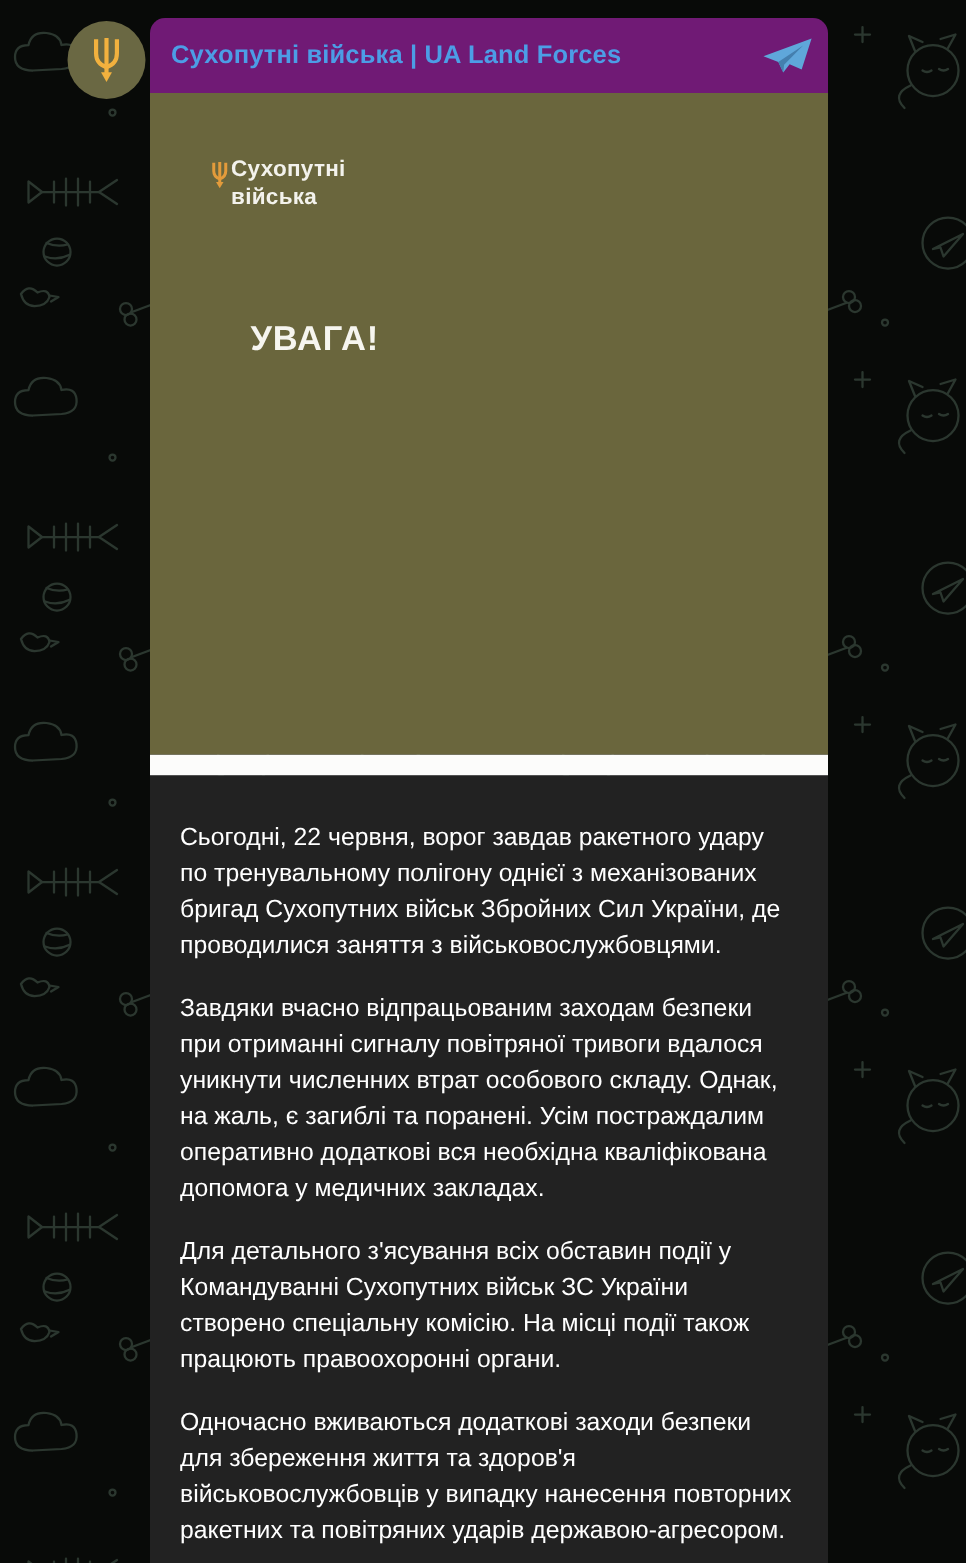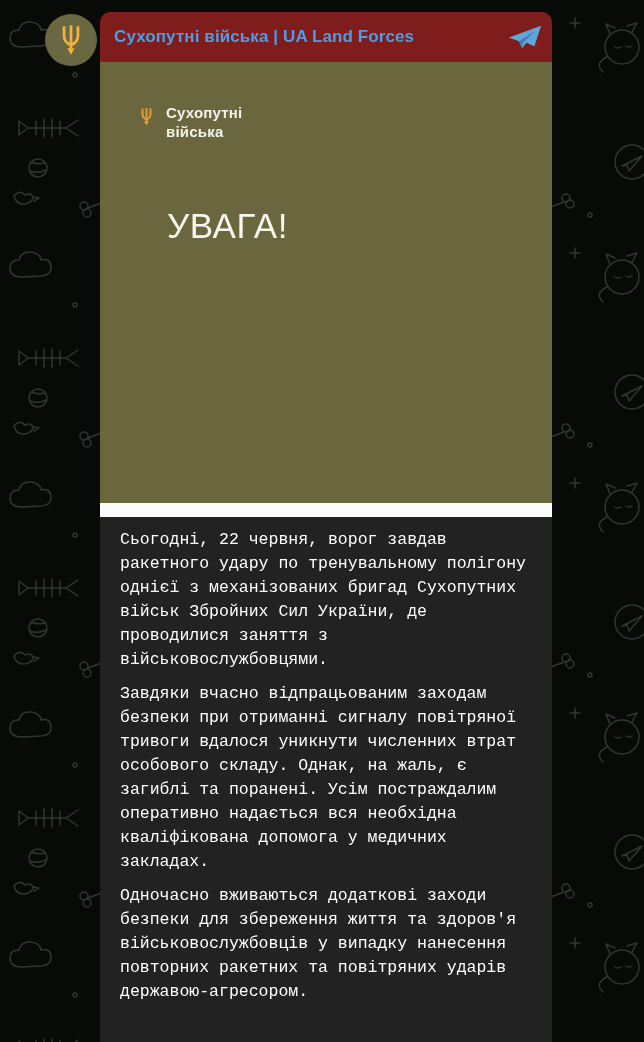--- a/index.html
+++ b/index.html
@@ -14,56 +14,56 @@
     position:absolute;left:45px;top:14px;width:52px;height:52px;
     border-radius:50%;background:#6a6843;z-index:3;
     display:flex;align-items:center;justify-content:center;
   }
 
   .column{
     position:absolute;left:100px;top:12px;width:452px;z-index:2;
   }
 
   .header{
-    height:50px;background:#7f1d1d;border-radius:10px 10px 0 0;
+    height:50px;background:#701a75;border-radius:10px 10px 0 0;
     display:flex;align-items:center;box-sizing:border-box;
     padding:0 9px 0 14px;
   }
   .channel-title{
     flex:1;color:#4c9de6;font-size:17px;font-weight:bold;
     white-space:nowrap;overflow:hidden;letter-spacing:.1px;
   }
   .plane-wrap{width:36px;height:28px;display:flex;align-items:center;justify-content:center;}
 
   .post-image{
     height:441px;background:#6a663d;position:relative;overflow:hidden;
   }
   .logo-row{
     position:absolute;left:39px;top:41px;
-    display:flex;align-items:flex-start;gap:12px;justify-content:space-between;
+    display:flex;align-items:flex-start;justify-content:space-between;
   }
   .logo-trident{margin-top:3px;}
   .logo-text{
     color:#f3f2ec;font-size:15px;line-height:19px;font-weight:bold;
     letter-spacing:.2px;
   }
   .image-heading{
     position:absolute;left:67px;top:146px;
-    color:#f6f5ef;font-size:35px;line-height:35px;font-weight:normal;
+    color:#f6f5ef;font-size:23px;line-height:35px;font-weight:bold;
     letter-spacing:.6px;
   }
 
   .white-strip{height:14px;background:#fcfcfb;}
 
   .message{
     background:#222222;color:#ffffff;box-sizing:border-box;
     padding:11px 21px 18px 20px;min-height:560px;
     font-size:16.5px;line-height:24px;font-weight:500;
   }
-  .message p{margin:0 0 10px 0;font-family:Liberation Mono, monospace;}
+  .message p{margin:18px 0 10px 0;}
   .message p:last-of-type{margin-bottom:8px;}
 </style>
 </head>
 <body>
 
 <svg class="bg-svg" width="644" height="1042" aria-hidden="true">
   <defs>
     <pattern id="dd" width="230" height="230" patternUnits="userSpaceOnUse">
       <g stroke="#2b372f" stroke-width="1.5" fill="none" stroke-linecap="round" stroke-linejoin="round">
 
@@ -149,18 +149,19 @@
     </div>
     <div class="image-heading">
       <div>УВАГА!</div>
     </div>
   </div>
 
   <div class="white-strip"></div>
 
   <div class="message">
     <p>Сьогодні, 22 червня, ворог завдав ракетного удару по тренувальному полігону однієї з механізованих бригад Сухопутних військ Збройних Сил України, де проводилися заняття з військовослужбовцями.</p>
-    <p>Завдяки вчасно відпрацьованим заходам безпеки при отриманні сигналу повітряної тривоги вдалося уникнути численних втрат особового складу. Однак, на жаль, є загиблі та поранені. Усім постраждалим оперативно надається вся необхідна кваліфікована допомога у медичних закладах.</p>
+    <p>Завдяки вчасно відпрацьованим заходам безпеки при отриманні сигналу повітряної тривоги вдалося уникнути численних втрат особового складу. Однак, на жаль, є загиблі та поранені. Усім постраждалим оперативно додаткові вся необхідна кваліфікована допомога у медичних закладах.</p>
+    <p>Для детального з'ясування всіх обставин події у Командуванні Сухопутних військ ЗС України створено спеціальну комісію. На місці події також працюють правоохоронні органи.</p>
     <p>Одночасно вживаються додаткові заходи безпеки для збереження життя та здоров'я військовослужбовців у випадку нанесення повторних ракетних та повітряних ударів державою-агресором.</p>
 
   </div>
 
 </div>
 
 </body></html>

